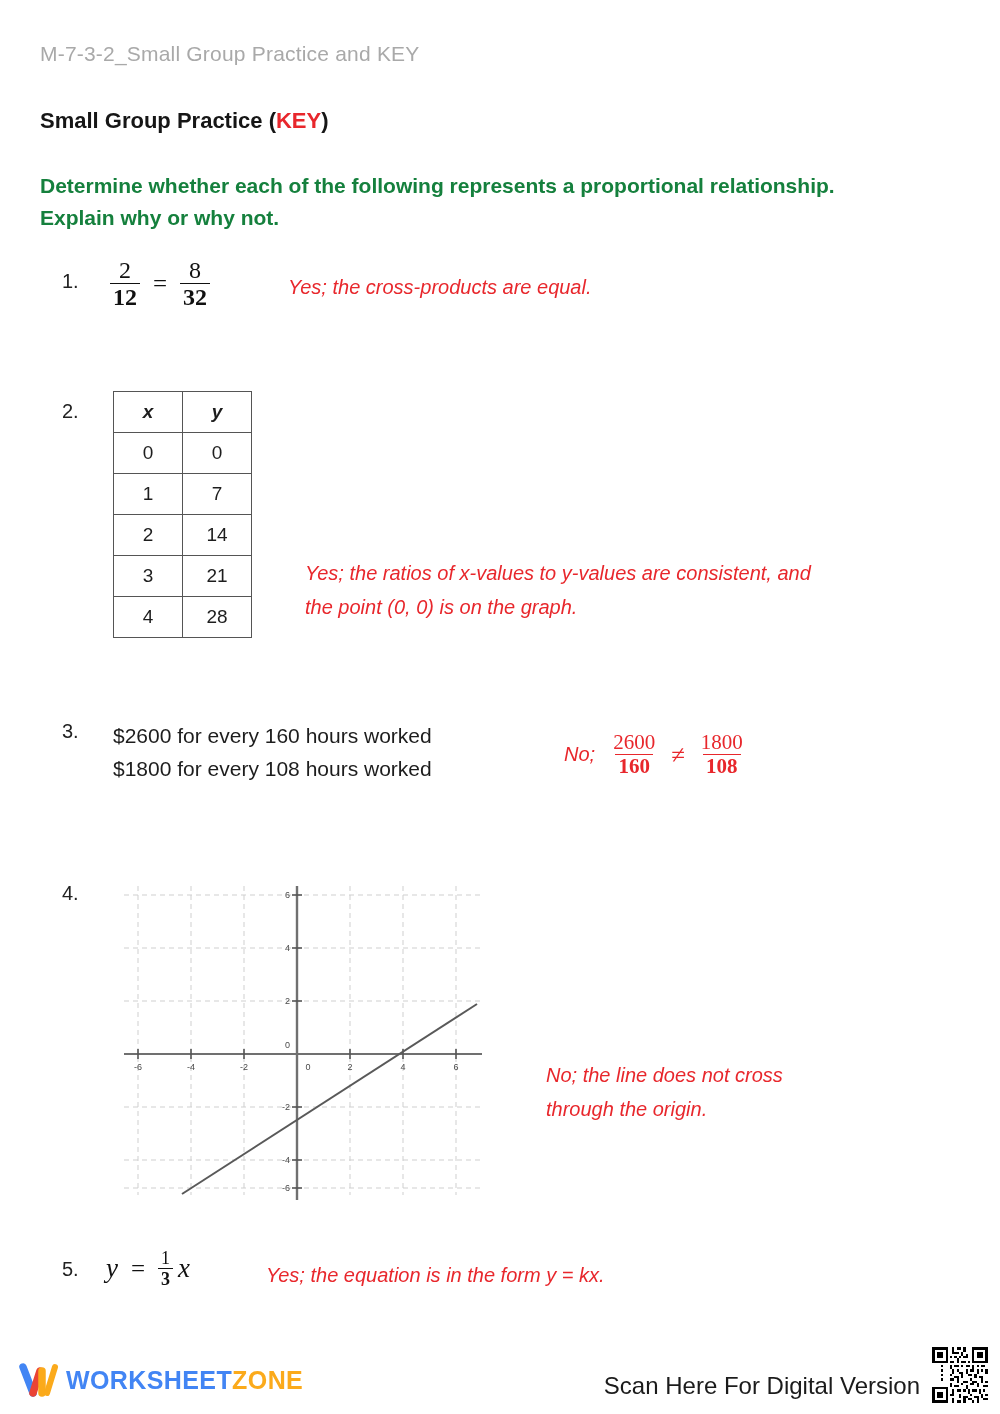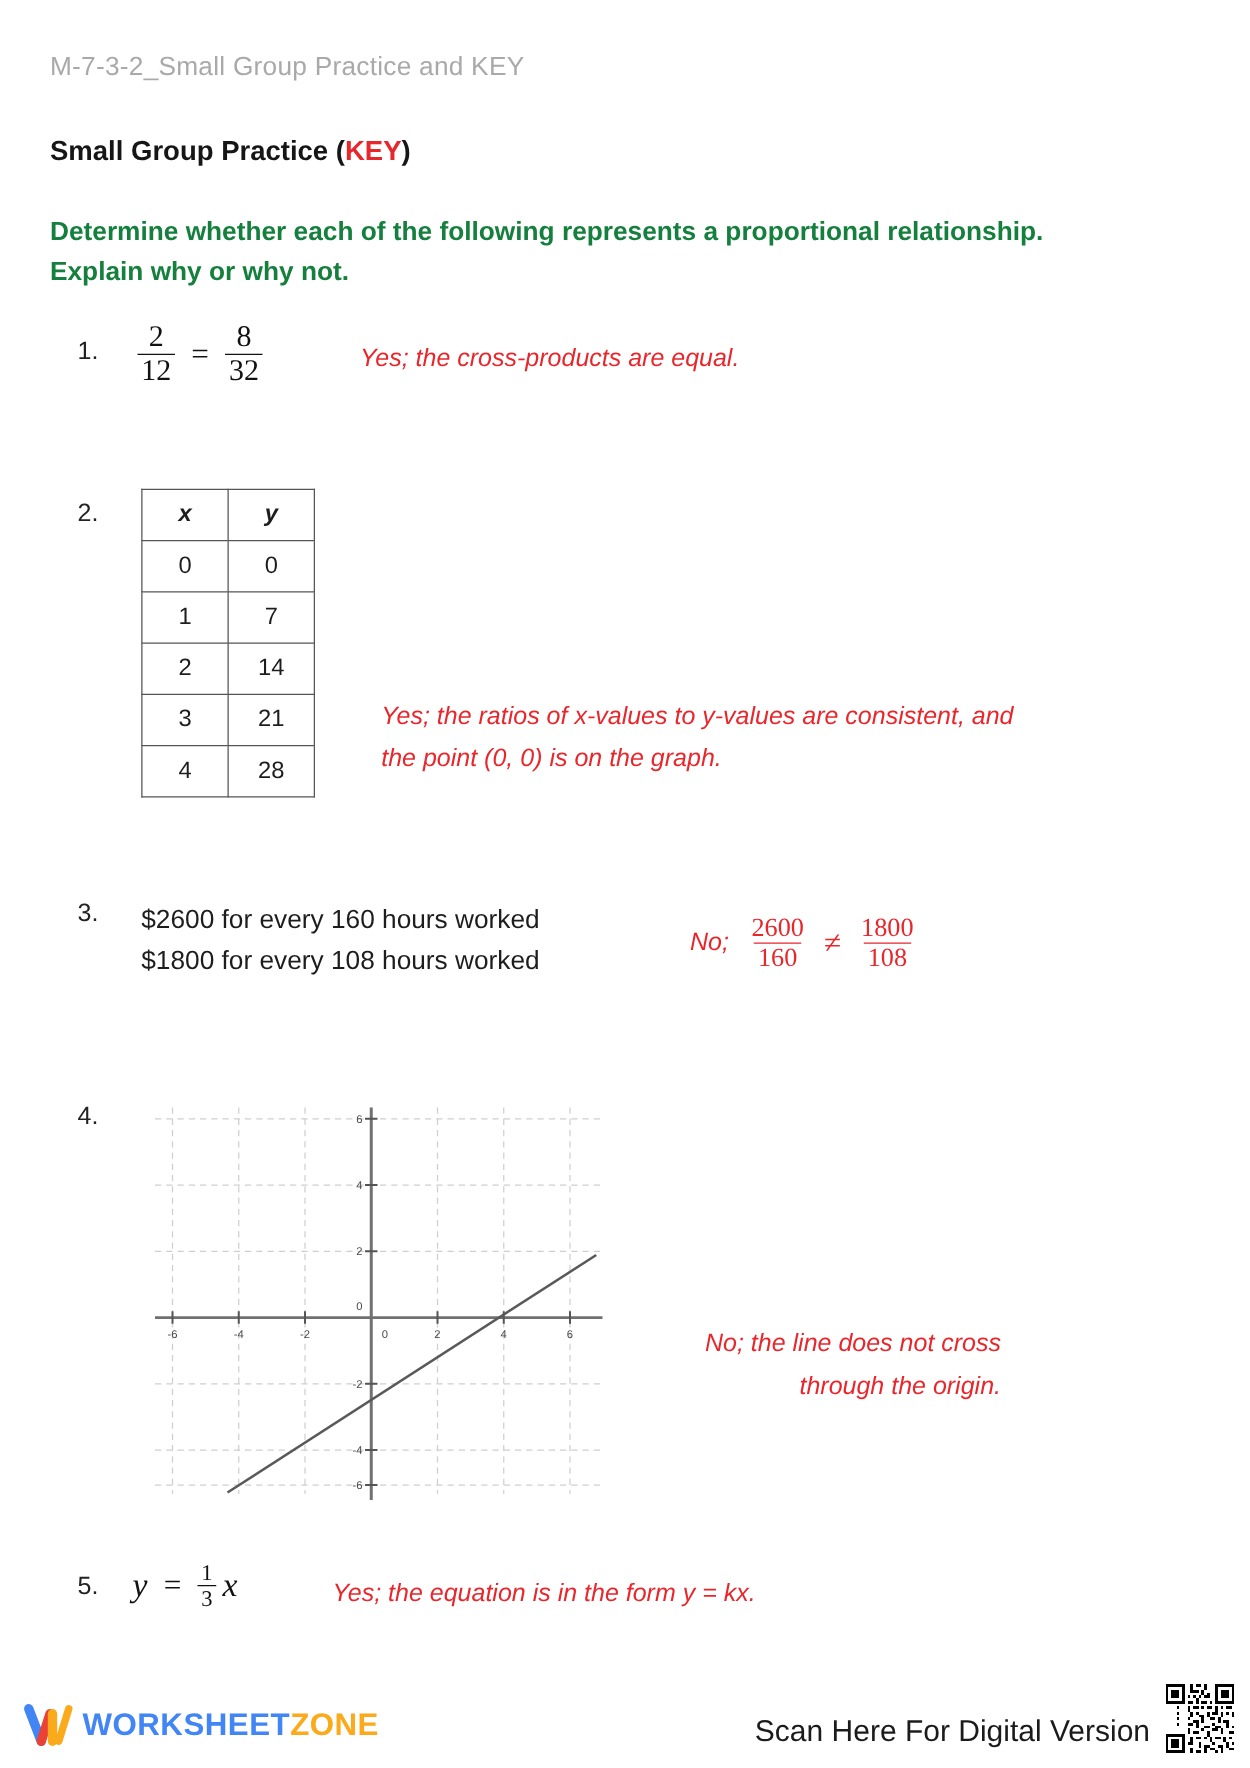--- a/index.html
+++ b/index.html
@@ -90,20 +90,21 @@
     align-items: center;
     vertical-align: middle;
     line-height: 1.02;
   }
   .frac .num {
     padding: 0 3px 1px 3px;
   }
   .frac .den {
     padding: 1px 3px 0 3px;
     border-top: 1.4px solid #111;
+    font-weight: bold;
   }
   .relsym {
     font-size: 25px;
     padding: 0 2px;
   }
   .mvar {
     font-style: italic;
     font-size: 27px;
   }
 
@@ -257,21 +258,21 @@
       <td>28</td>
     </tr>
   </tbody>
     </table>
   <div class="answer" style="left:305px; top:556px;">Yes; the ratios of x-values to y-values are consistent, and
 the point (0, 0) is on the graph.</div>
 
   <div class="qnum" style="left:62px; top:720px;">3.</div>
   <div class="p3-lines">$2600 for every 160 hours worked
 $1800 for every 108 hours worked</div>
-  <div class="math math-red" style="left:552px; top:732px;">
+  <div class="math math-red" style="left:564px; top:732px;">
     <span class="lead">No;</span>
     <span class="frac">
       <span class="num">2600</span>
       <span class="den">160</span>
     </span>
     <span class="relsym">≠</span>
     <span class="frac">
       <span class="num">1800</span>
       <span class="den">108</span>
     </span>
@@ -335,21 +336,21 @@
         <text x="172" y="73">4</text>
         <text x="172" y="126">2</text>
         <text x="172" y="170">0</text>
         <text x="172" y="232">-2</text>
         <text x="172" y="285">-4</text>
         <text x="172" y="313">-6</text>
       </g>
     </svg>
   </div>
 
-  <div class="answer" style="left:564px; top:1058px;text-align:right;">No; the line does not cross
+  <div class="answer" style="left:546px; top:1058px;">No; the line does not cross
 through the origin.</div>
 
   <div class="qnum" style="left:62px; top:1258px;">5.</div>
   <div class="math" style="left:106px; top:1249px;">
     <span class="mvar">y</span>
     <span class="relsym">=</span>
     <span class="frac" style="font-size:18px;">
       <span class="num">1</span>
       <span class="den">3</span>
     </span>

